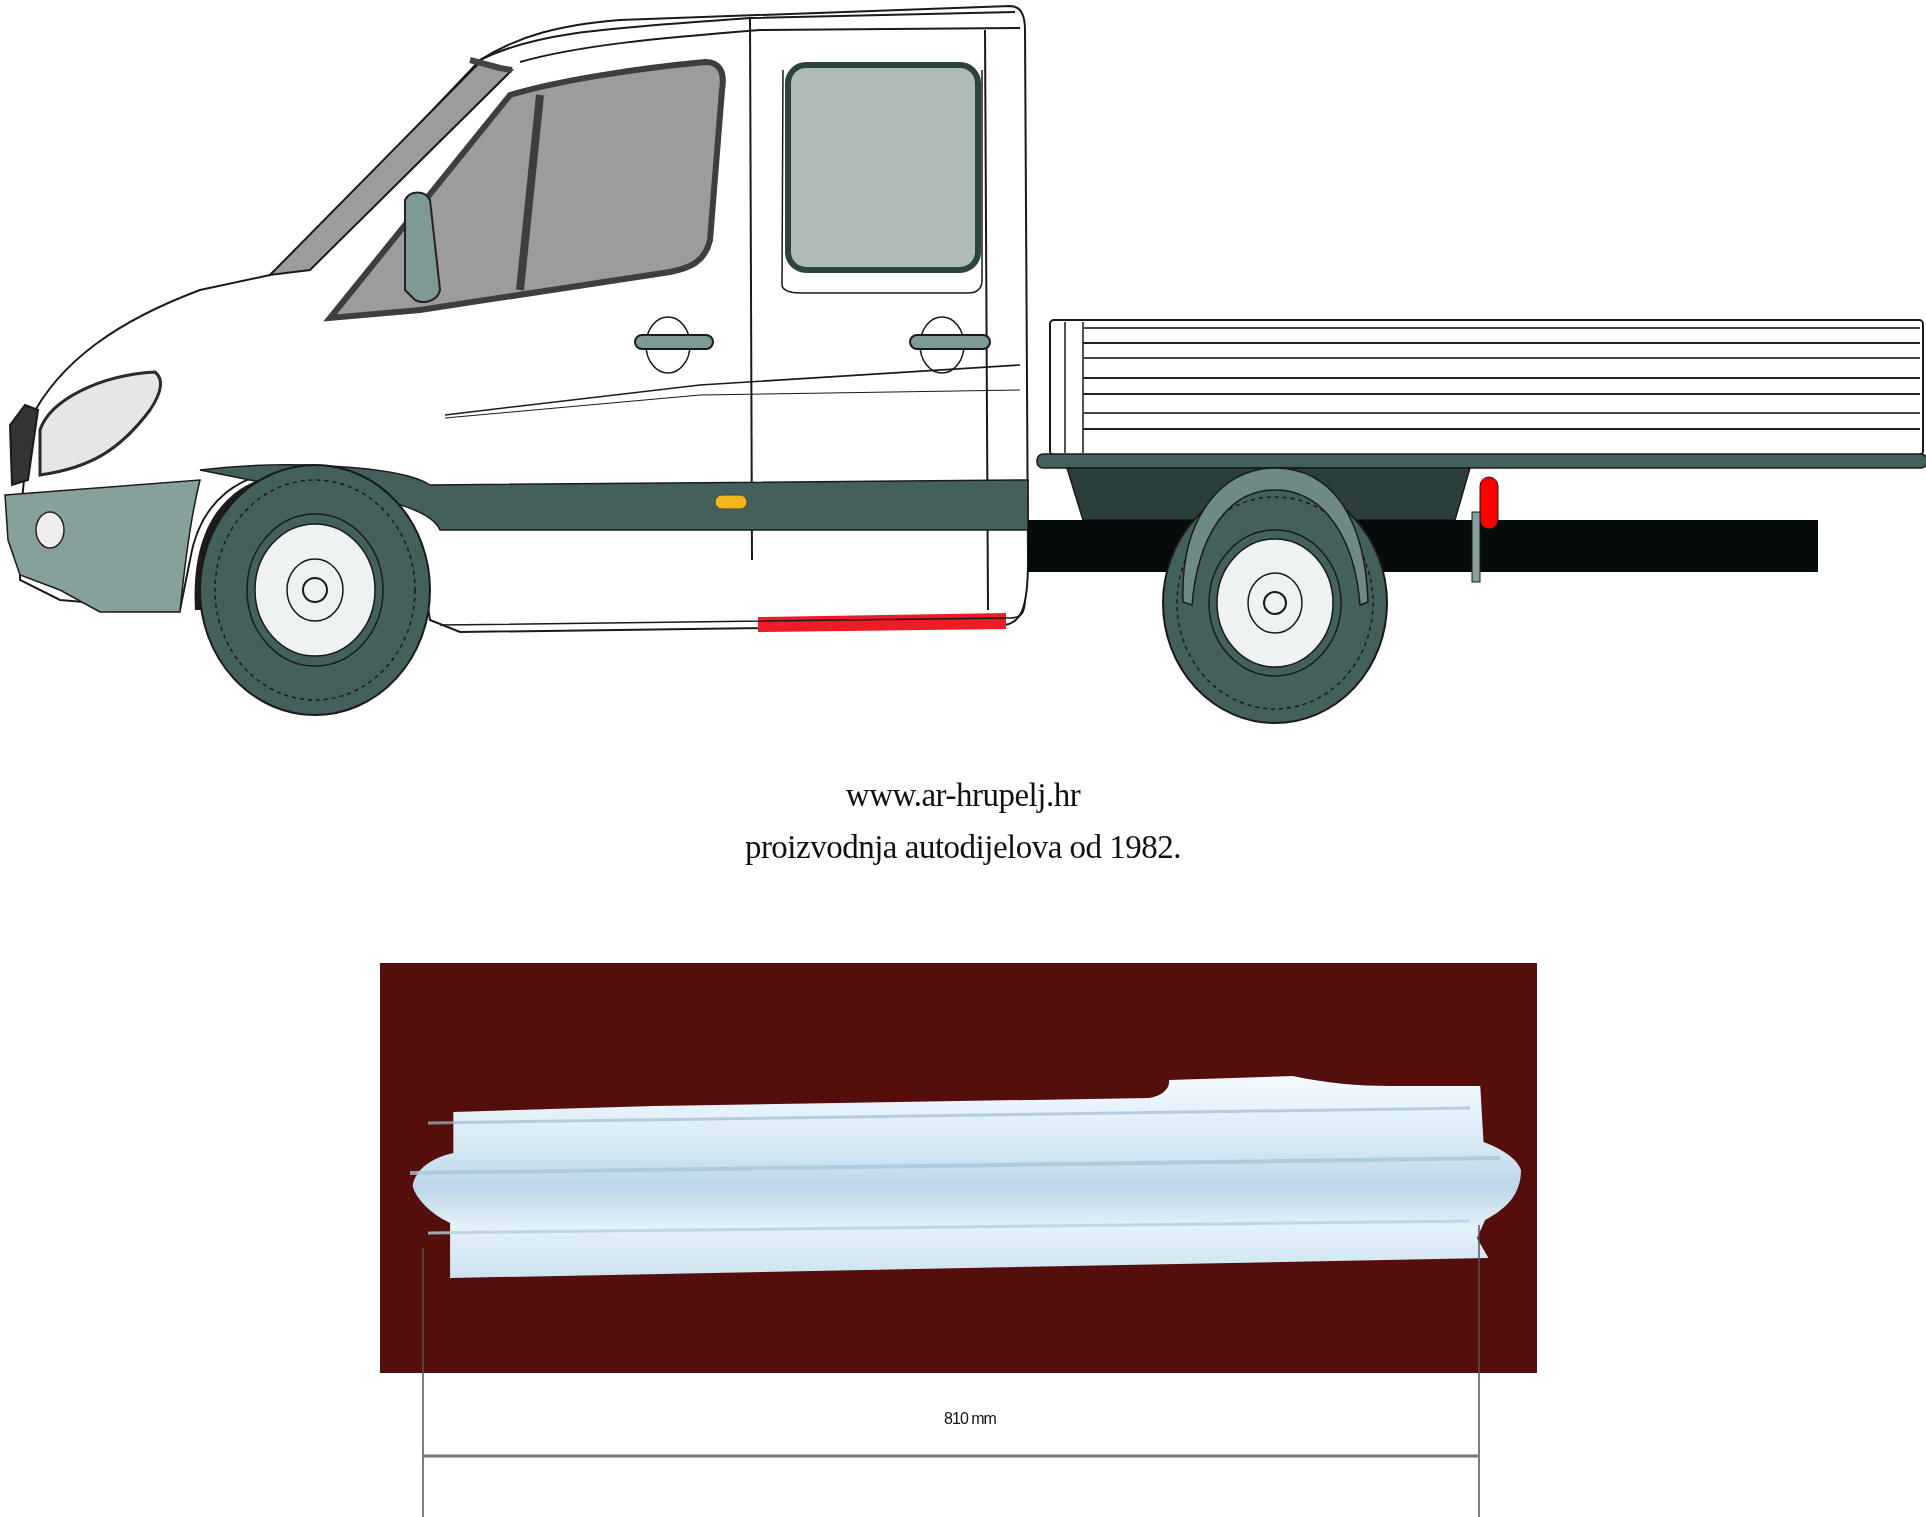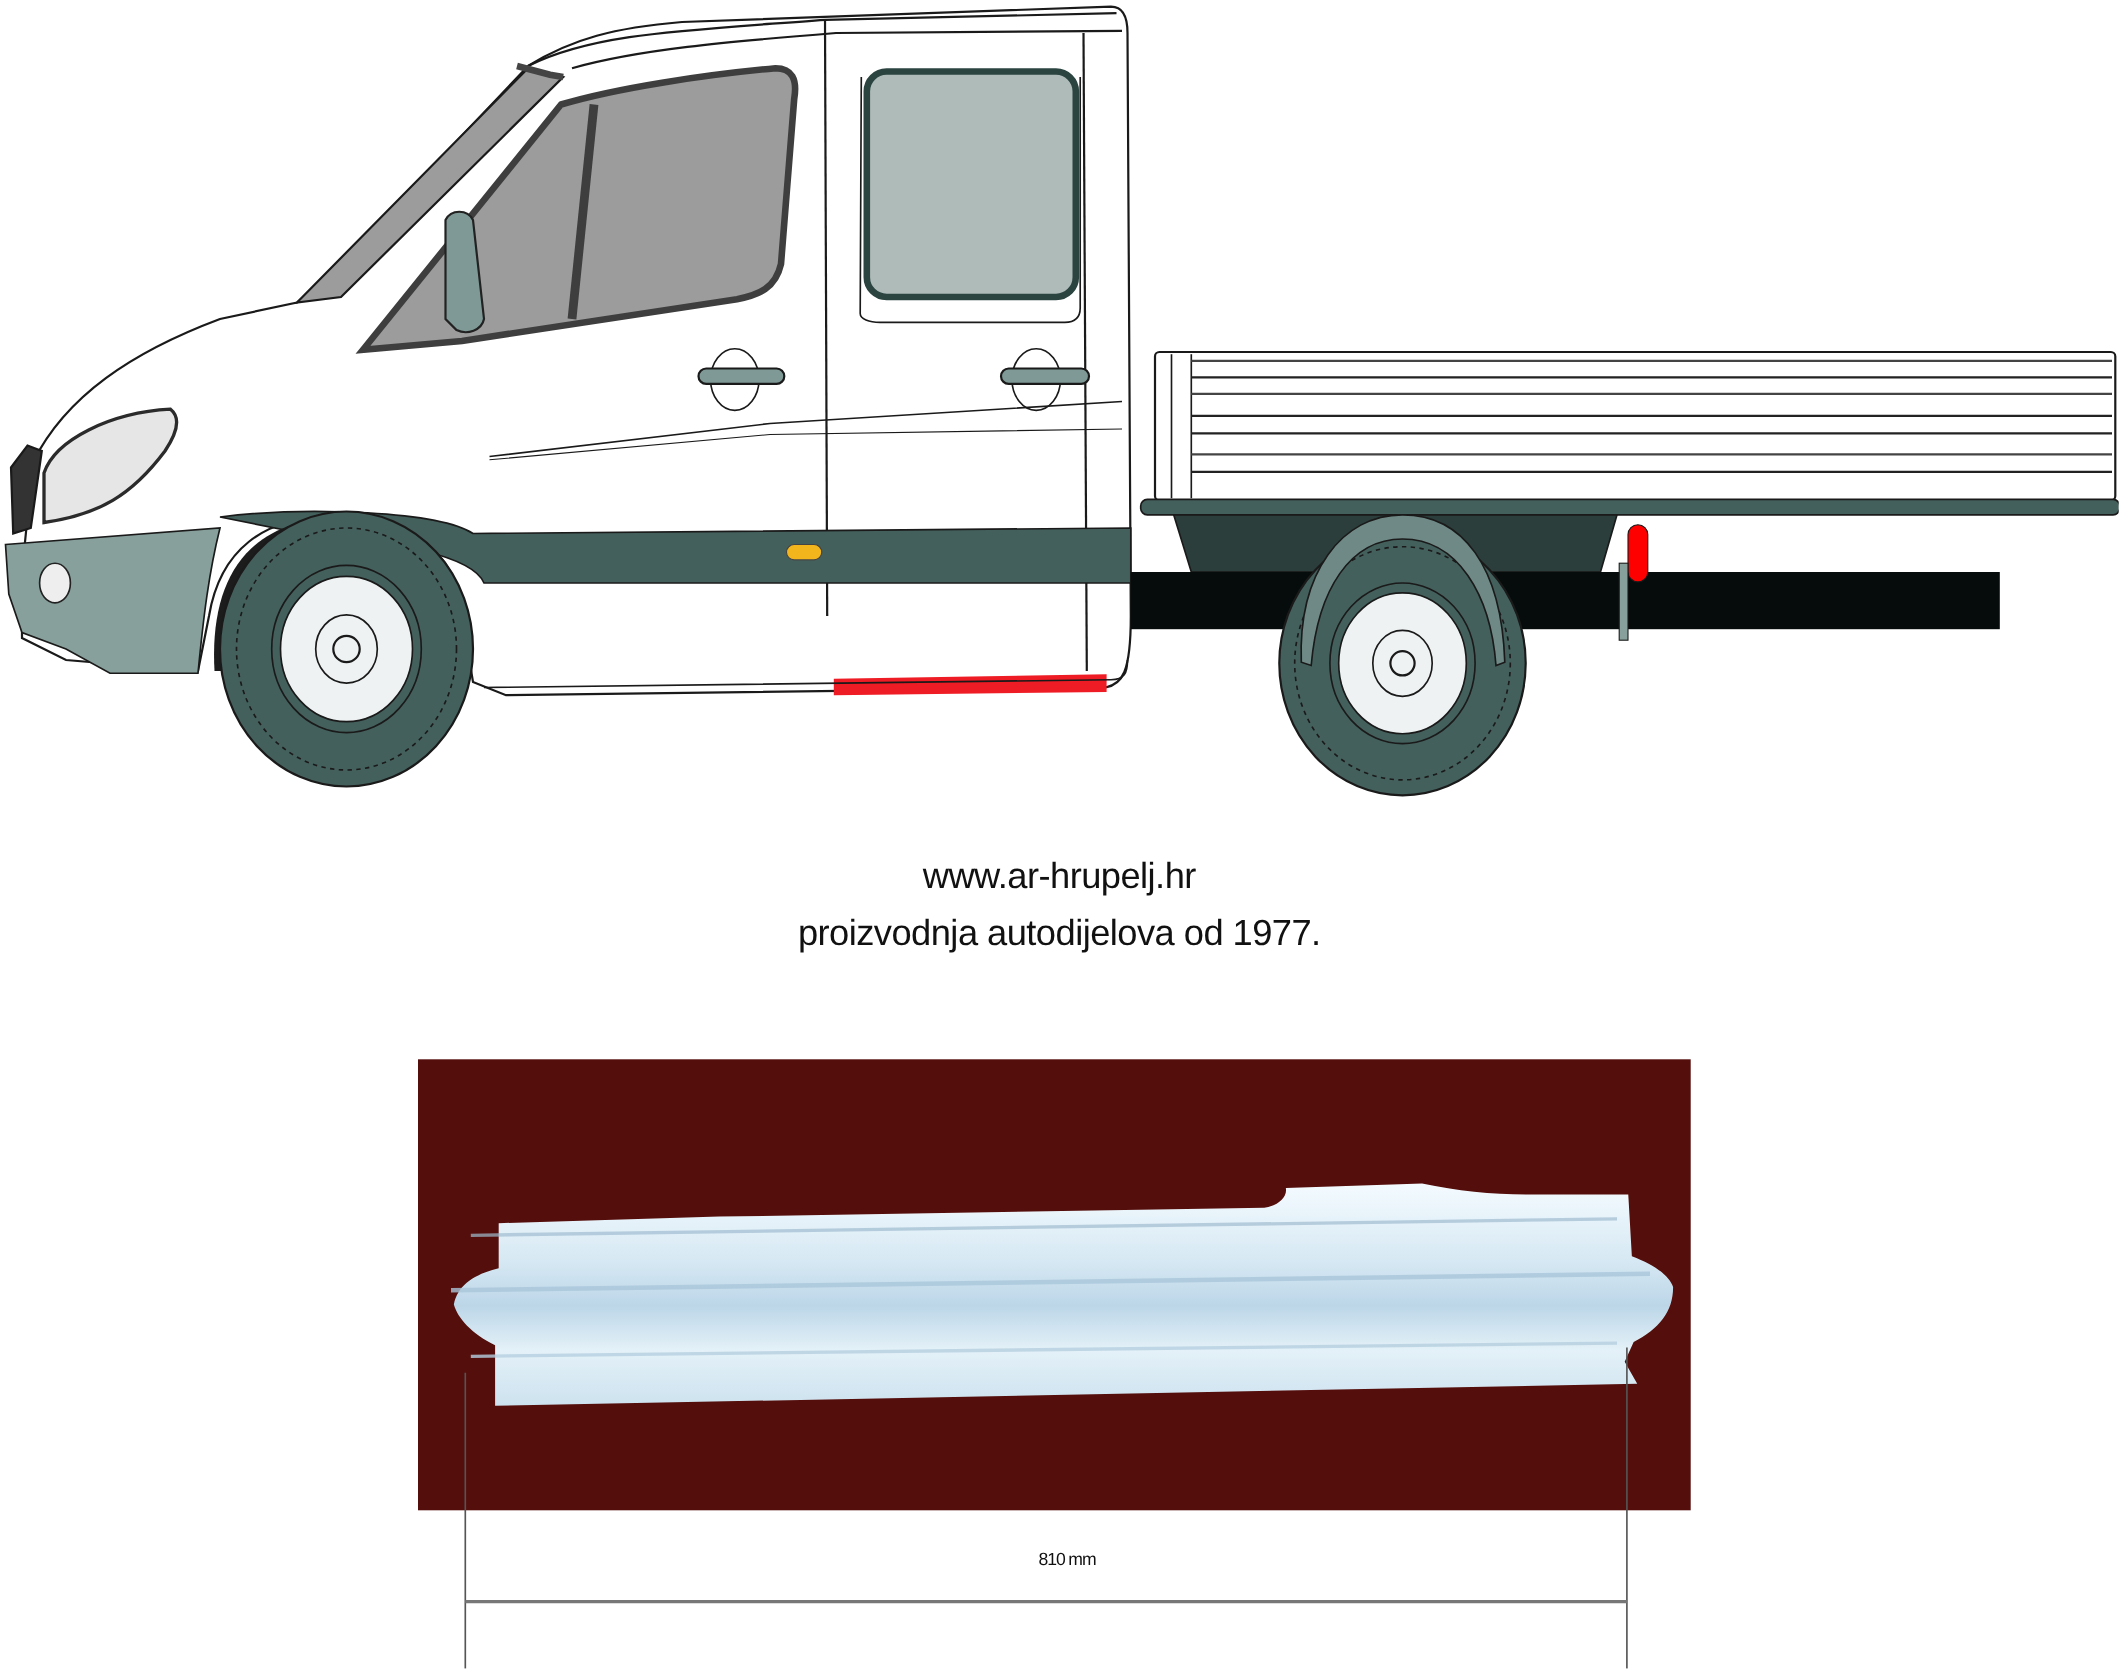--- a/index.html
+++ b/index.html
@@ -1,19 +1,19 @@
 <!DOCTYPE html>
 <html><head>
 <meta charset="utf-8">
 <style>
   html, body { margin: 0; padding: 0; background: #ffffff; }
   body { width: 1926px; height: 1517px; position: relative; overflow: hidden; font-family: "Liberation Sans", sans-serif; }
   .abs { position: absolute; }
   #van-illustration { left: 0; top: 0; width: 1926px; height: 730px; }
-  .caption { position: absolute; left: 0; width: 1926px; text-align: center; color: #111; font-family: Liberation Sans, sans-serif; }
+  .caption { position: absolute; left: 0; width: 1926px; text-align: center; color: #111; font-family: Liberation Serif, serif; }
   #caption-url { top: 777px; font-size: 33px; letter-spacing: -0.5px; }
   #caption-tagline { top: 829px; font-size: 33px; letter-spacing: -0.5px; }
   #photo-box { left: 380px; top: 963px; width: 1157px; height: 410px; background: #540e0b; }
   #dim-svg { left: 0; top: 0; width: 1926px; height: 1517px; pointer-events: none; }
   #dim-label { position: absolute; left: 900px; top: 1410px; width: 140px; text-align: center; font-size: 16px; color: #111; font-family: "Liberation Sans", sans-serif; letter-spacing: -1px; }
 </style>
 </head>
 <body>
 
 <svg id="van-illustration" class="abs" viewBox="0 0 1926 730" xmlns="http://www.w3.org/2000/svg">
@@ -96,21 +96,21 @@
     <ellipse cx="1275" cy="603" rx="98" ry="106" fill="none" stroke="#1a1a1a" stroke-width="1.5" stroke-dasharray="4 4"></ellipse>
     <ellipse cx="1275" cy="603" rx="66" ry="73" fill="none" stroke="#1a1a1a" stroke-width="1.5"></ellipse>
     <ellipse cx="1275" cy="603" rx="58" ry="64" fill="#eef2f3" stroke="#1a1a1a" stroke-width="1.5"></ellipse>
     <ellipse cx="1275" cy="603" rx="27" ry="30" fill="none" stroke="#1a1a1a" stroke-width="1.5"></ellipse>
     <circle cx="1275" cy="603" r="11" fill="none" stroke="#1a1a1a" stroke-width="2"></circle>
     <path d="M1183,602 C1180,520 1220,468 1275,468 C1330,468 1365,515 1368,602 L1360,605 C1355,540 1325,490 1275,490 C1228,490 1198,535 1192,605 Z" fill="#6f8a86" stroke="#1a1a1a" stroke-width="1.5"></path>
   </g>
 </svg>
 
 <div id="caption-url" class="caption">www.ar-hrupelj.hr</div>
-<div id="caption-tagline" class="caption">proizvodnja autodijelova od 1977.</div>
+<div id="caption-tagline" class="caption">proizvodnja autodijelova od 1982.</div>
 
 <div id="photo-box" class="abs">
   <svg width="1157" height="410" viewBox="0 0 1157 410" xmlns="http://www.w3.org/2000/svg">
     <defs>
       <linearGradient id="metal" x1="0" y1="0" x2="0" y2="1">
         <stop offset="0" stop-color="#f4fbff"></stop>
         <stop offset="0.35" stop-color="#d6e8f3"></stop>
         <stop offset="0.55" stop-color="#bcd6e8"></stop>
         <stop offset="0.75" stop-color="#e4f1f8"></stop>
         <stop offset="1" stop-color="#cde2ef"></stop>

